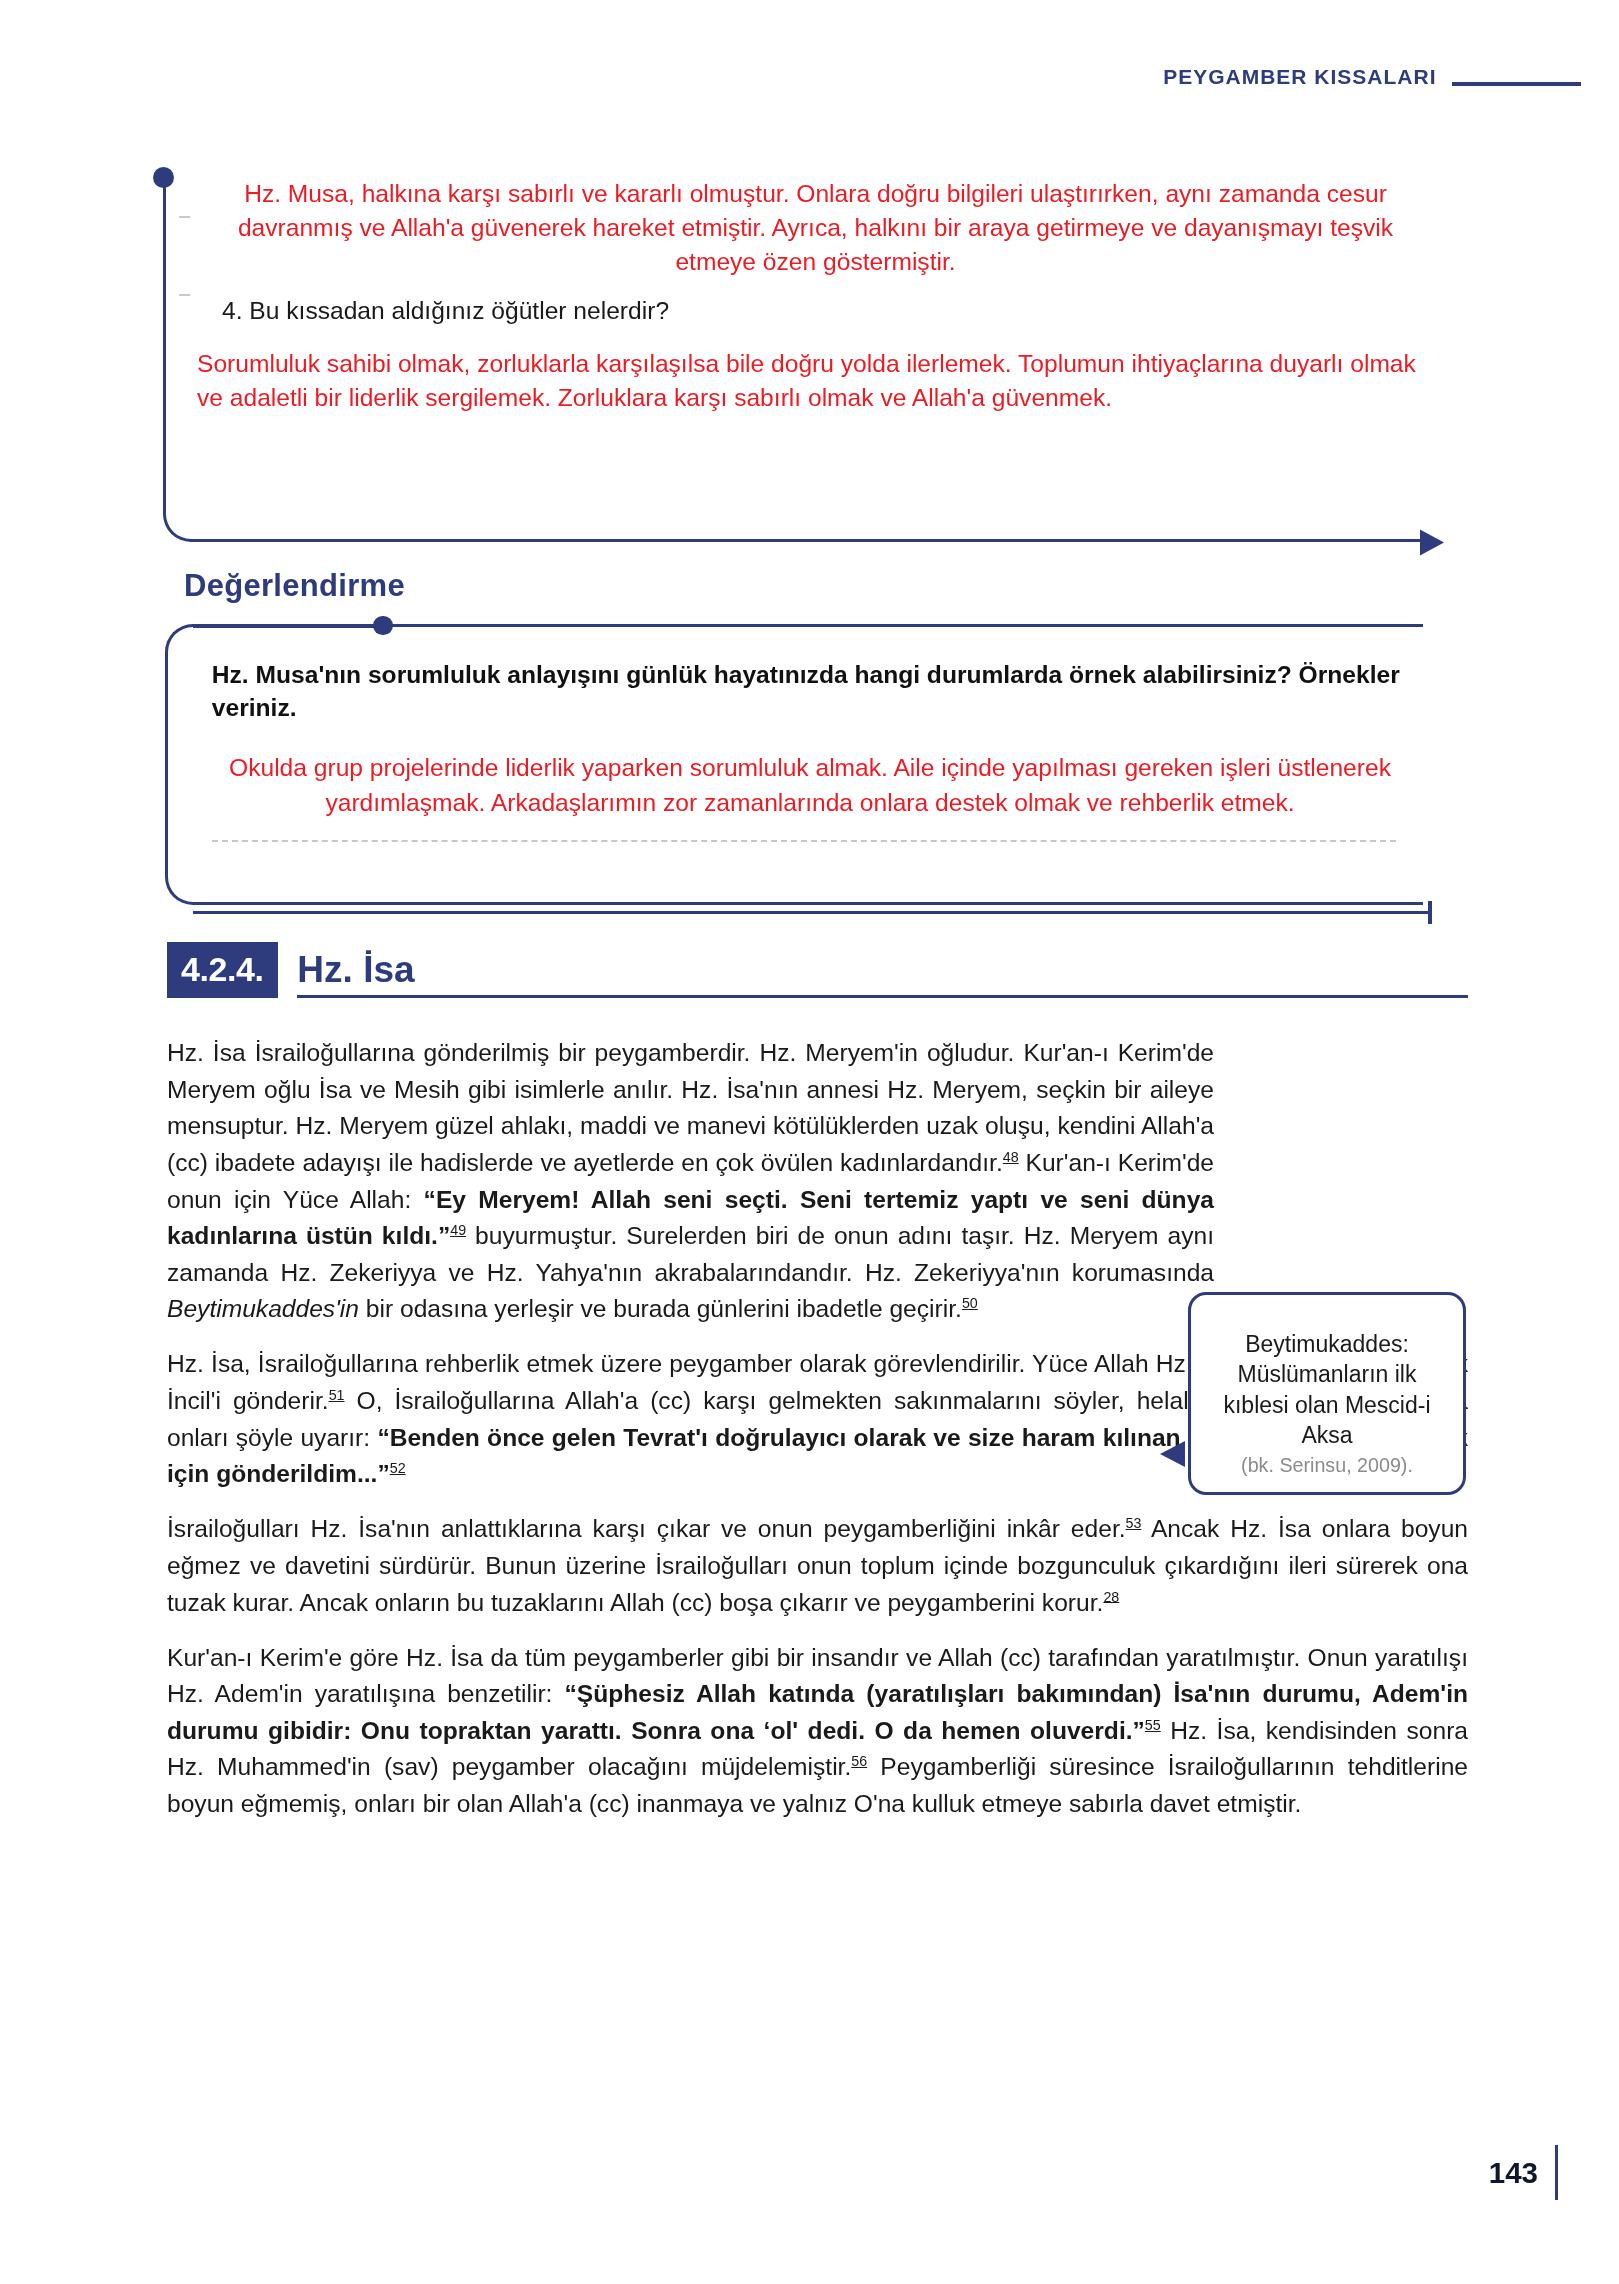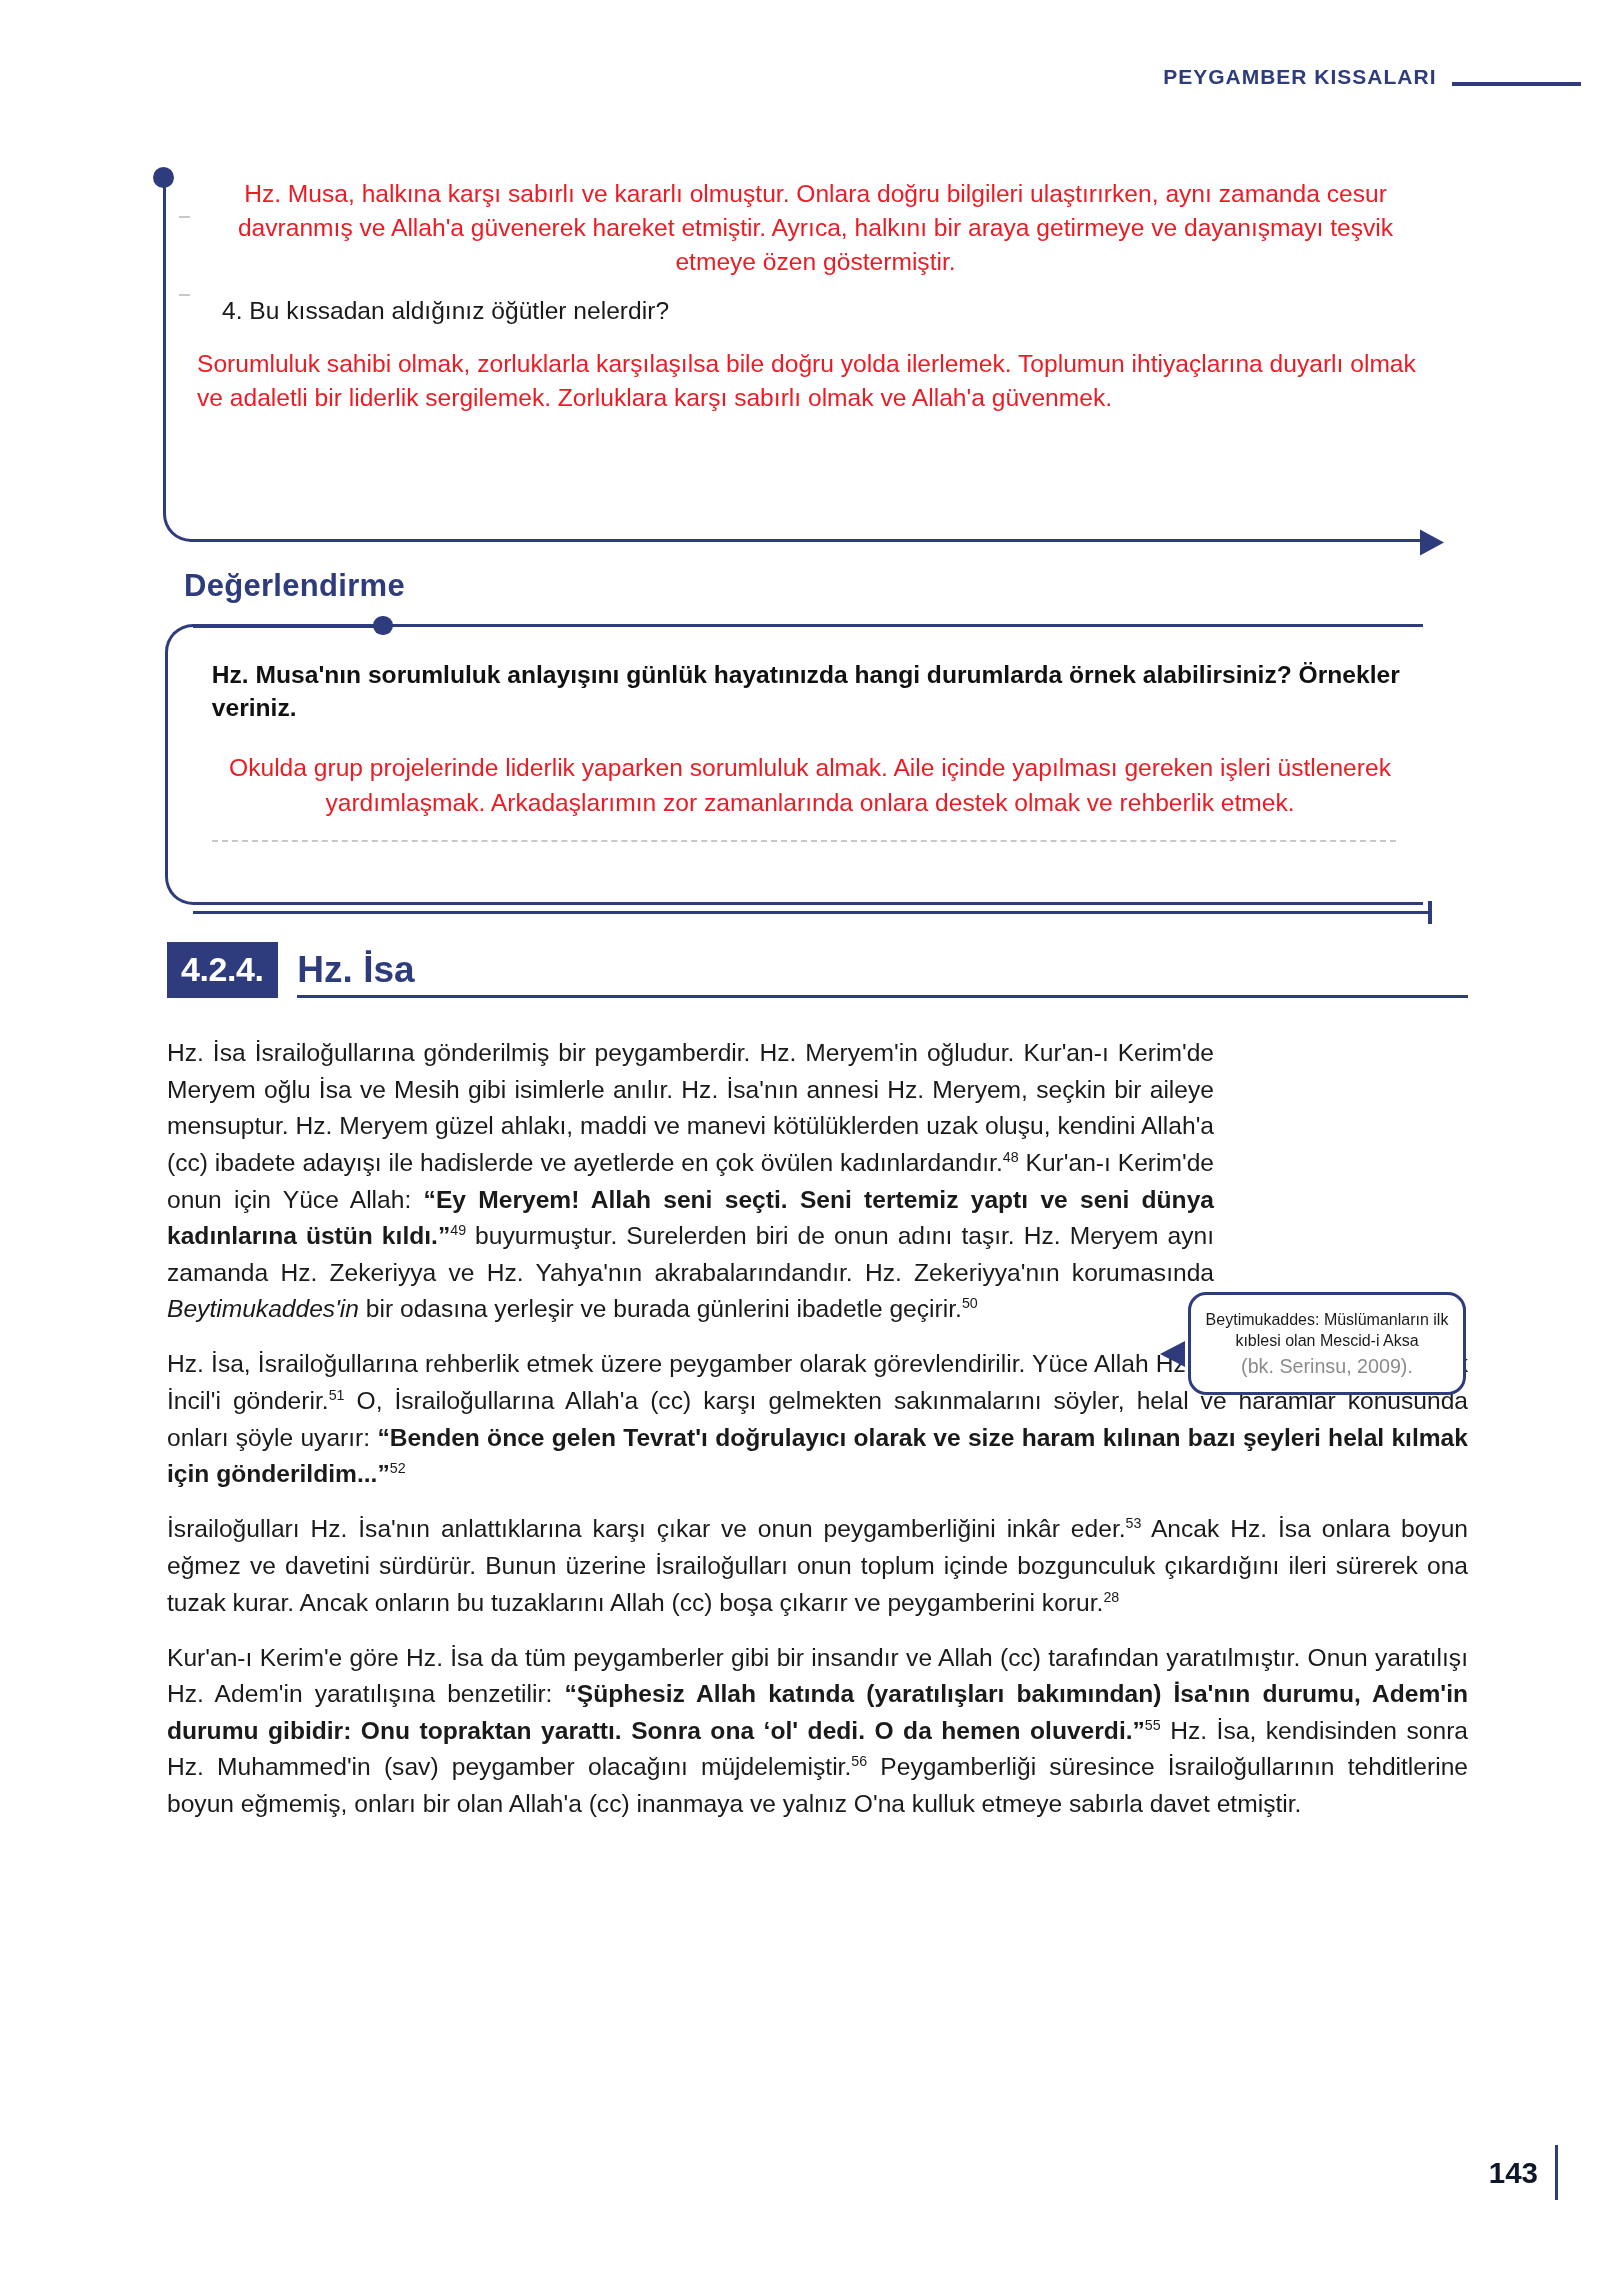--- a/index.html
+++ b/index.html
@@ -269,39 +269,41 @@
   p.body.narrow {
     width: 1047px;
     margin-bottom: 0;
   }
   p.body b { font-weight: bold; }
   p.body i { font-style: italic; }
   sup {
     font-size: 0.58em;
     vertical-align: super;
     line-height: 0;
+    text-decoration: underline;
   }
 
   
   .callout {
     position: absolute;
     left: 1188px;
     top: 1292px;
     width: 278px;
     box-sizing: border-box;
     border: 3.5px solid #2E3B7C;
     border-radius: 18.3px;
     padding: 14px 12.7px 12.7px 12.7px;
     background: #ffffff;
     text-align: center;
   }
   .callout-term {
-    font-size: 16px;
+    font-size: 23px;
     line-height: 1.32;
     color: #1a1a1a;
+    margin-top: 20px;
   }
   .callout-src {
     font-size: 19.7px;
     color: #8b8b8b;
     line-height: 1.3;
     margin-top: 2.8px;
   }
   .callout-arrow {
     position: absolute;
     left: -31px;

